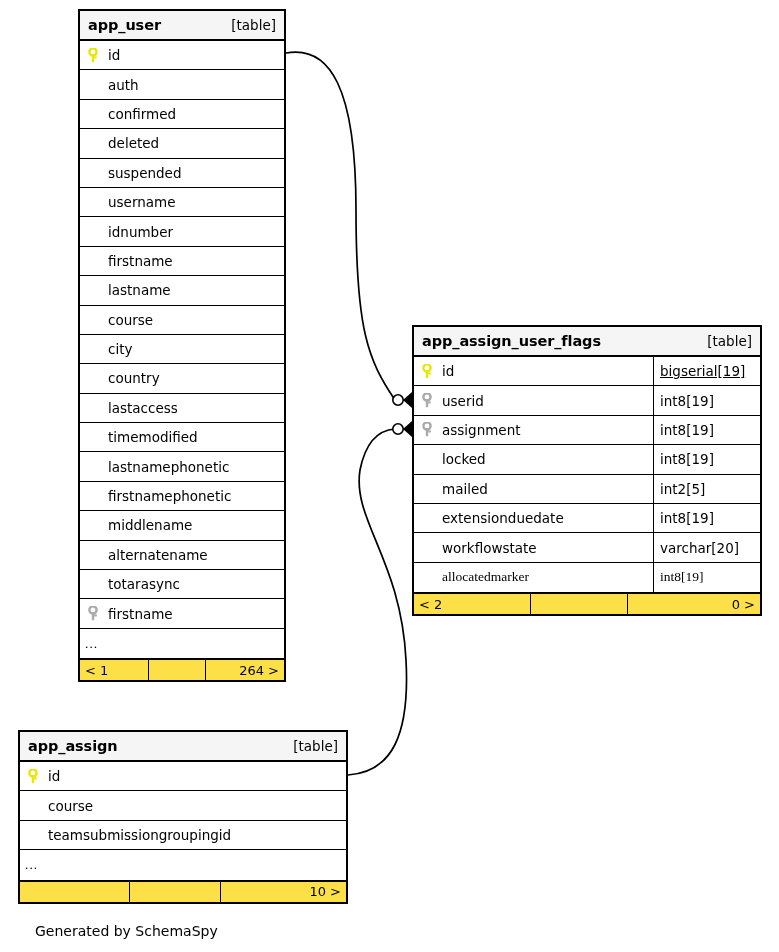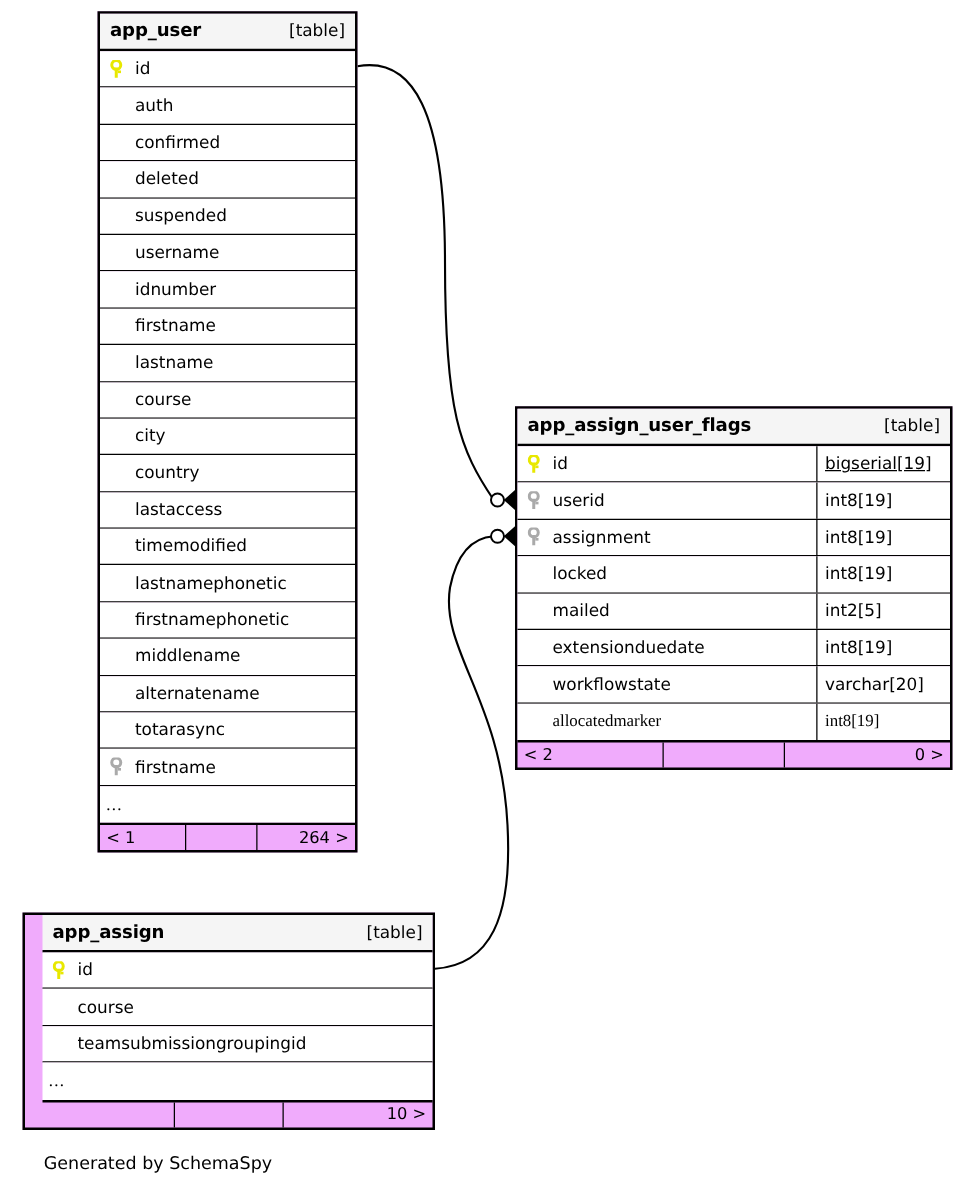--- a/index.html
+++ b/index.html
@@ -30,21 +30,21 @@
     width: 779px;
     height: 952px;
     pointer-events: none;
   }
 
   
   .entity {
     position: absolute;
     box-sizing: border-box;
     border: 2px solid #000000;
-    background: #f0abfc;
+    background: #fde047;
   }
 
   .ent-header {
     display: flex;
     align-items: center;
     justify-content: space-between;
     box-sizing: border-box;
     background: #f5f5f5;
     border-bottom: 2px solid #000000;
     height: 30px;
@@ -396,21 +396,21 @@
           <div class="cell-type" style="flex: 0 0 107px;">int8[19]</div>
         </div>
       </div>
     <div class="ent-footer">
       <span class="foot-cell foot-left">&lt; 2</span>
       <span class="foot-cell foot-mid"></span>
       <span class="foot-cell foot-right">0 &gt;</span>
     </div>
   </div>
 
-  <div class="entity" id="ent-app-assign" style="left:18px; top:730px; width:330px;padding-left:14px;">
+  <div class="entity" id="ent-app-assign" style="left:18px; top:730px; width:330px;">
     <div class="ent-header">
       <span class="ent-title">app_assign</span>
       <span class="ent-tag">[table]</span>
     </div>
     <div class="ent-rows">
         <div class="row">
           <div class="cell-name">
             <span class="keyslot">
               <svg width="13" height="15" viewBox="0 0 13 15" xmlns="http://www.w3.org/2000/svg">
                 <circle cx="5" cy="4" r="3.6" fill="none" stroke="#e8e800" stroke-width="2.4"></circle>

